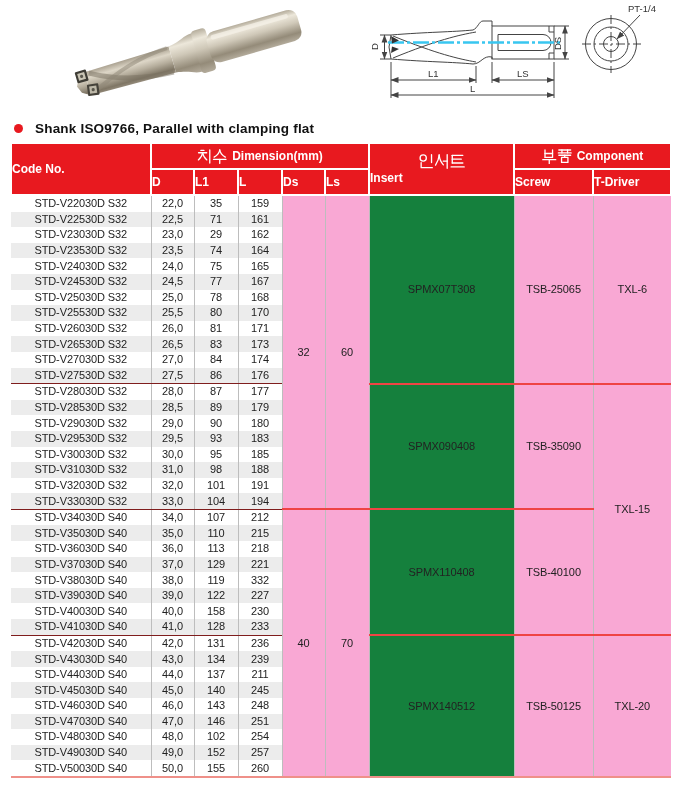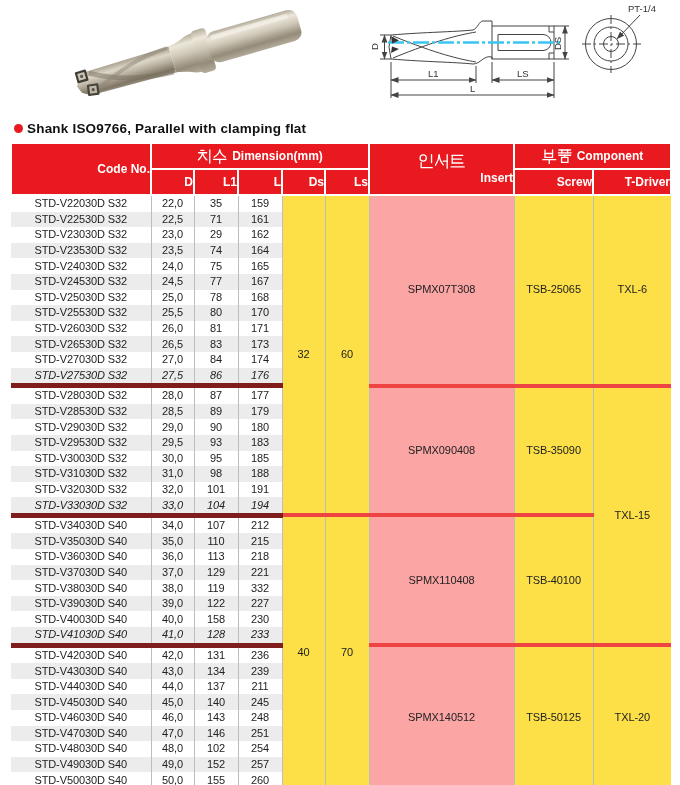--- a/index.html
+++ b/index.html
@@ -1,35 +1,35 @@
 <!DOCTYPE html>
 <html><head>
 <meta charset="utf-8">
 <style>
   html,body{margin:0;padding:0;}
   body{width:680px;height:785px;background:#fff;font-family:"Liberation Sans",sans-serif;position:relative;overflow:hidden;}
   .hero{position:relative;height:114px;width:680px;}
   .photo-svg{position:absolute;left:22px;top:0;}
   .diagram-svg{position:absolute;left:345px;top:2px;}
-  .note{display:flex;align-items:center;gap:4px;padding-left:14px;height:24px;margin-top:2px;}
+  .note{display:flex;align-items:center;gap:12px;padding-left:14px;height:24px;margin-top:2px;}
   .note .dot{width:9px;height:9px;border-radius:50%;background:#e8191f;flex:0 0 auto;}
   .note .txt{font-weight:bold;font-size:13.5px;color:#111;letter-spacing:.2px;}
   table.spec{border-collapse:collapse;table-layout:fixed;width:660px;margin:2px 10px 0 10px;border-bottom:2px solid #ef9089;}
-  thead th{background:#e8191f;color:#fff;font-size:12px;font-weight:bold;border:2px solid #fff;height:24px;padding:0;text-align:right;vertical-align:middle;}
+  thead th{background:#e8191f;color:#fff;font-size:12px;font-weight:bold;border:2px solid #fff;height:24px;padding:0;text-align:left;vertical-align:middle;}
   .hrow{display:flex;align-items:center;justify-content:center;gap:5px;}
   .kword{display:inline-block;}
   .kword path,.kword circle{stroke:#fff;stroke-width:1.35;fill:none;stroke-linecap:round;stroke-linejoin:round;}
   tbody td{height:15.6px;padding:0;font-size:11px;line-height:1;color:#222;text-align:center;vertical-align:middle;letter-spacing:-.1px;}
   tbody td.plain{border-left:1px solid #bdbdbd;}
   tbody td.col-code{border-left:none;margin-top:36px;}
   tbody tr.alt td.plain{background:#ececec;}
-  tbody td.merge{border-left:1px solid #bdbdbd;background:#fde047;}
-  tbody td.col-insert{background:#fca5a5;}
-  tbody tr.sep td.plain{border-bottom:5px solid #7f1d1d;font-style:italic;}
-  tbody td.m-top{border-top:4px solid #ef4444;}
+  tbody td.merge{border-left:1px solid #bdbdbd;background:#f9a8d4;}
+  tbody td.col-insert{background:#15803d;}
+  tbody tr.sep td.plain{border-bottom:1px solid #7f1d1d;}
+  tbody td.m-top{border-top:2px solid #ef4444;}
   .dg{stroke:#444;stroke-width:1;fill:none;}
   .dgt{font-size:9.5px;fill:#333;stroke:none;}
 </style>
 </head>
 <body>
 
 <div class="hero">
 
   <svg class="photo-svg" width="308" height="112" viewBox="0 0 308 112">
     <defs>

